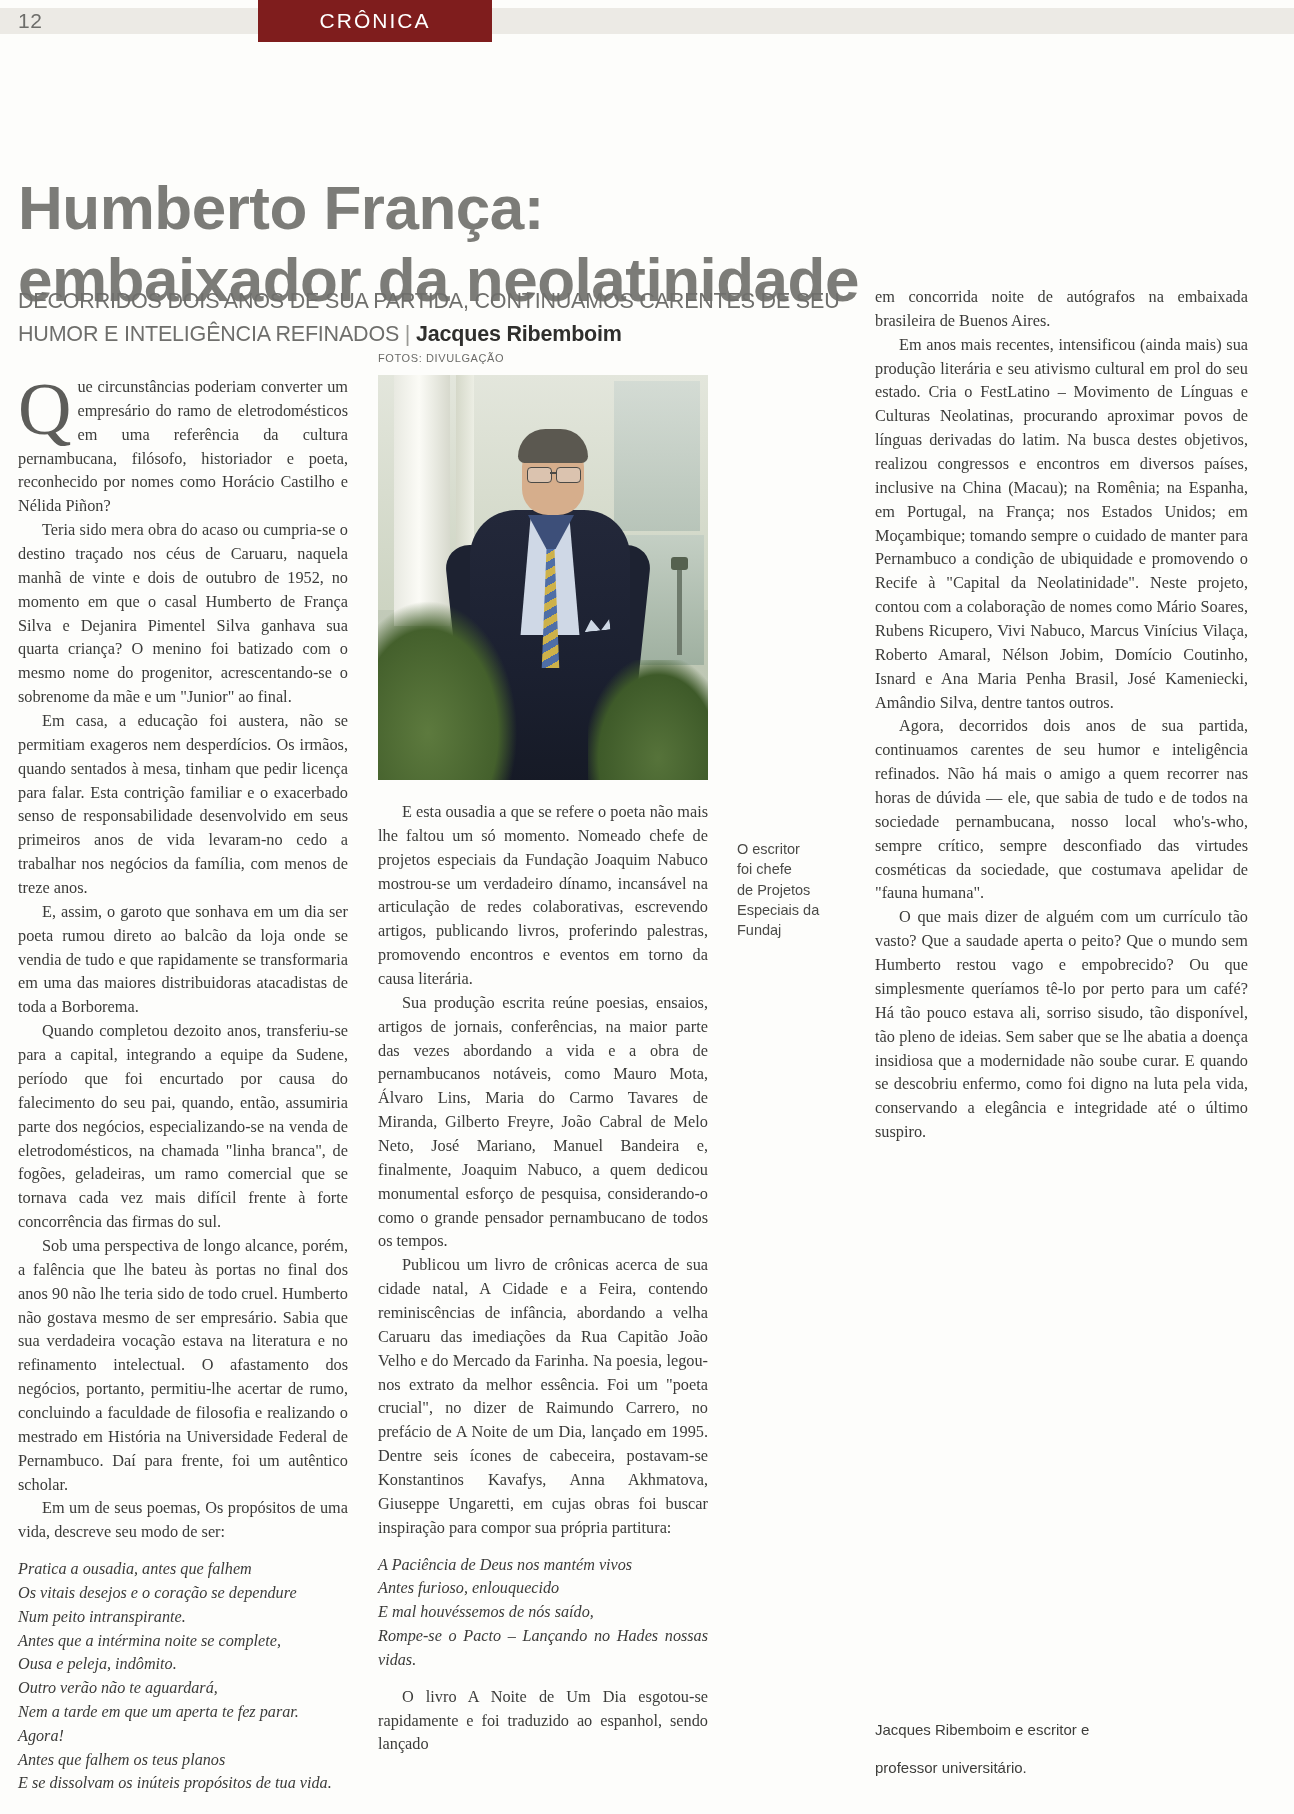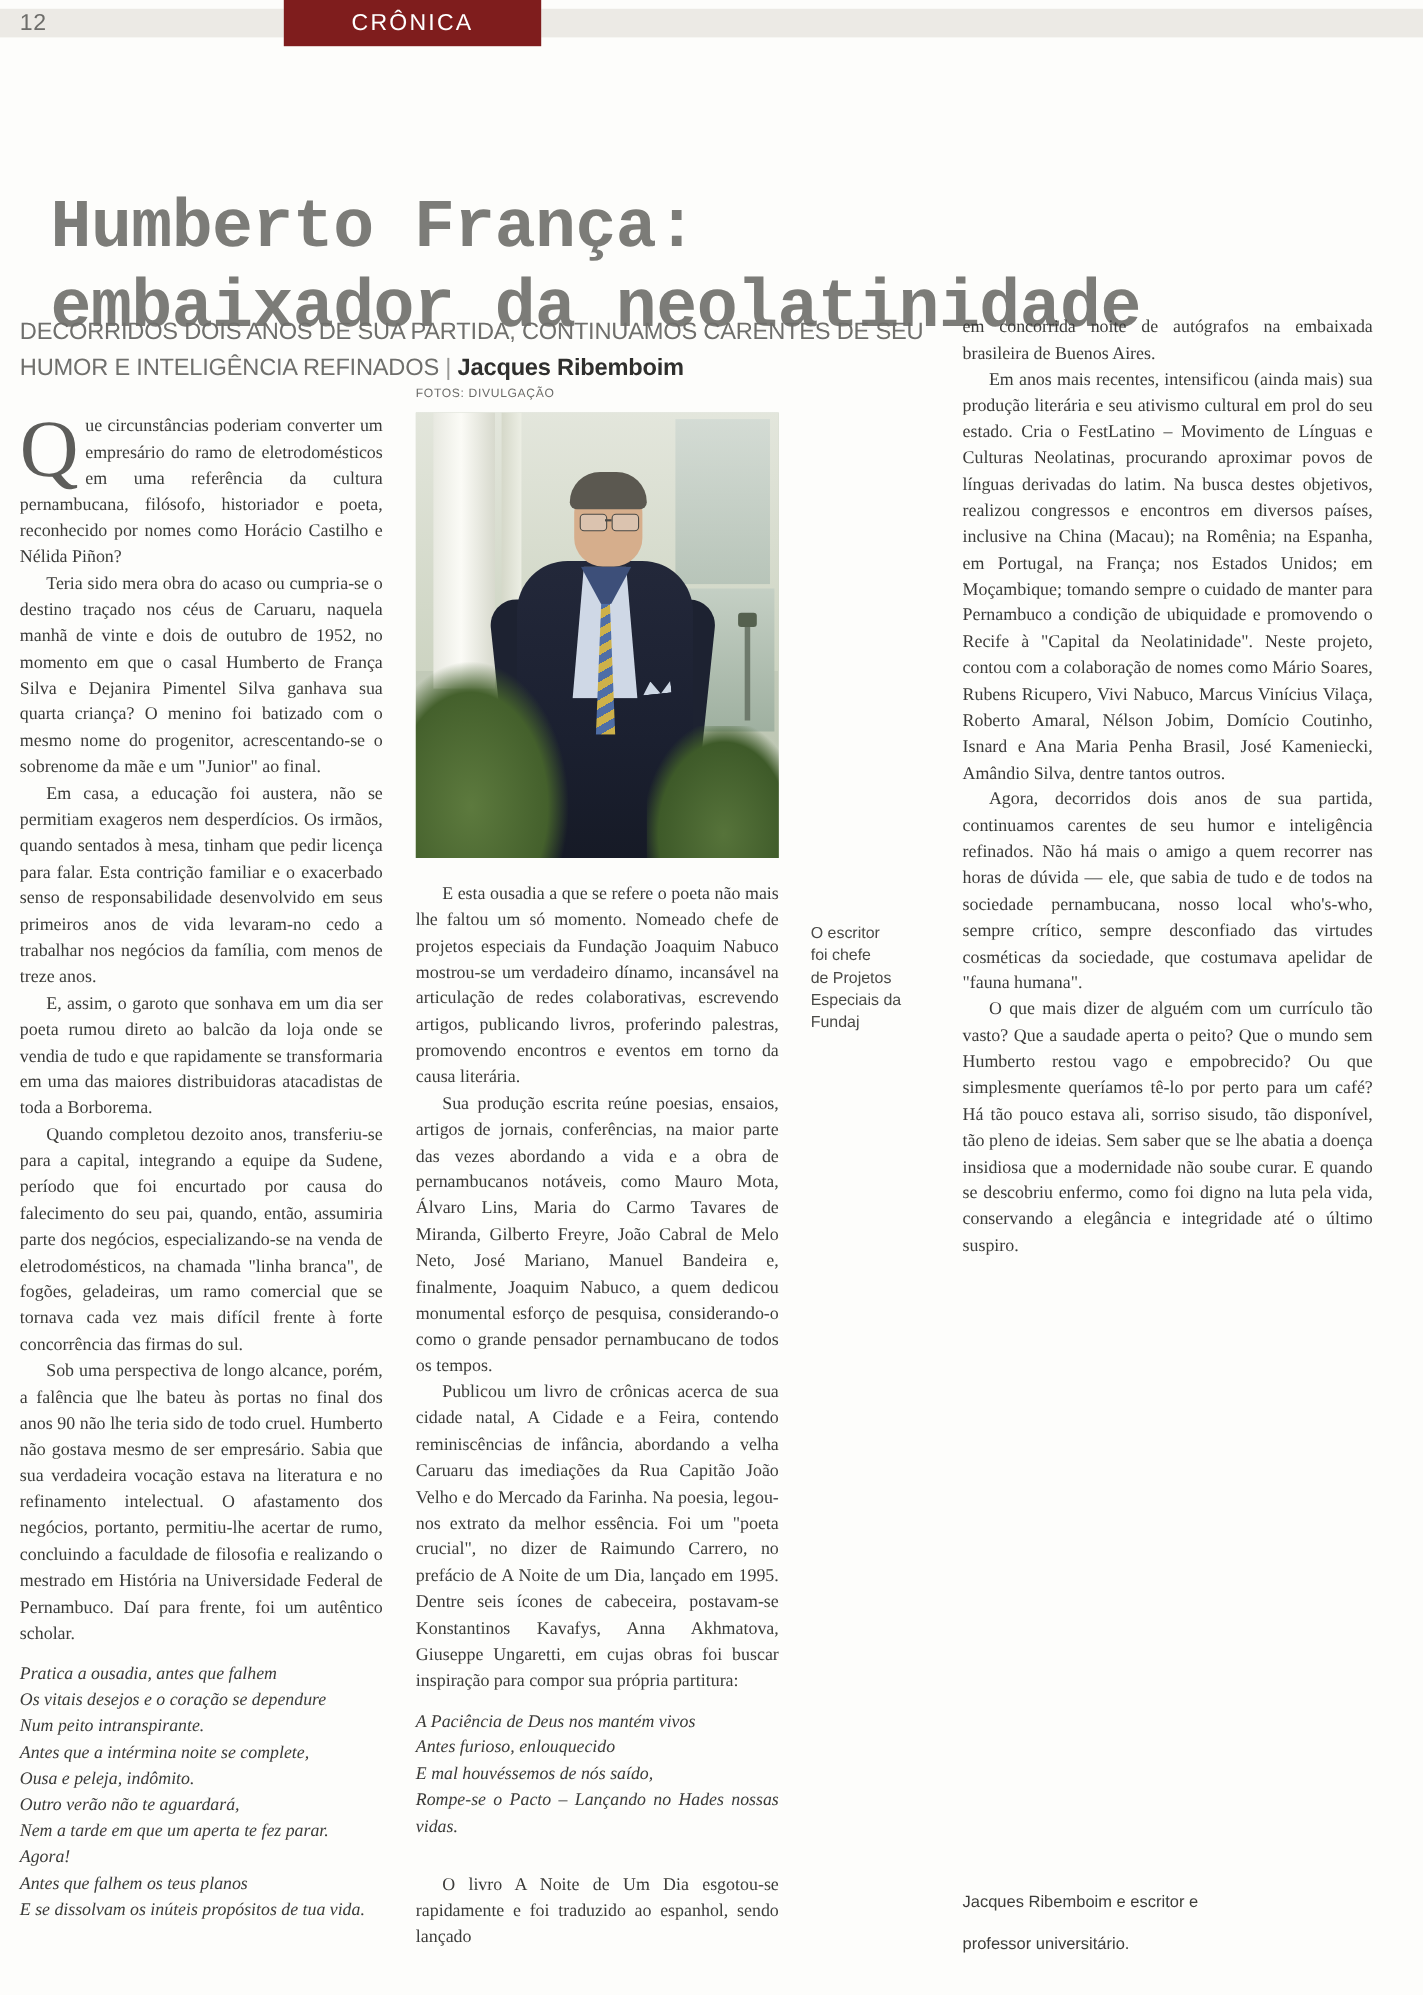--- a/index.html
+++ b/index.html
@@ -61,26 +61,25 @@
     align-items: center;
     justify-content: center;
   }
 
   
   .title {
     position: absolute;
     left: 18px;
     top: 130px;
     width: 1230px;
-    font-family: Liberation Mono, monospace;
+    font-family: Liberation Sans, sans-serif;
     font-size: 62px;
     line-height: 1.17;
     color: #7c7c78;
     letter-spacing: -0.5px;
-    margin-left: 28px;
   }
   .title .l2 { display: block; }
 
   .standfirst {
     position: absolute;
     left: 18px;
     top: 285px;
     width: 1000px;
     font-family: "Liberation Sans", sans-serif;
     font-size: 21.5px;
@@ -294,20 +293,21 @@
     <span class="byline">Jacques Ribemboim</span>
   </div>
 
   <div class="col col1">
     <p class="noindent"><span class="dropcap">Q</span><span>ue circunstâncias poderiam converter um empresário do ramo de eletrodomésticos em uma referência da cultura pernambucana, filósofo, historiador e poeta, reconhecido por nomes como Horácio Castilho e Nélida Piñon?</span></p>
     <p>Teria sido mera obra do acaso ou cumpria-se o destino traçado nos céus de Caruaru, naquela manhã de vinte e dois de outubro de 1952, no momento em que o casal Humberto de França Silva e Dejanira Pimentel Silva ganhava sua quarta criança? O menino foi batizado com o mesmo nome do progenitor, acrescentando-se o sobrenome da mãe e um "Junior" ao final.</p>
     <p>Em casa, a educação foi austera, não se permitiam exageros nem desperdícios. Os irmãos, quando sentados à mesa, tinham que pedir licença para falar. Esta contrição familiar e o exacerbado senso de responsabilidade desenvolvido em seus primeiros anos de vida levaram-no cedo a trabalhar nos negócios da família, com menos de treze anos.</p>
     <p>E, assim, o garoto que sonhava em um dia ser poeta rumou direto ao balcão da loja onde se vendia de tudo e que rapidamente se transformaria em uma das maiores distribuidoras atacadistas de toda a Borborema.</p>
     <p>Quando completou dezoito anos, transferiu-se para a capital, integrando a equipe da Sudene, período que foi encurtado por causa do falecimento do seu pai, quando, então, assumiria parte dos negócios, especializando-se na venda de eletrodomésticos, na chamada "linha branca", de fogões, geladeiras, um ramo comercial que se tornava cada vez mais difícil frente à forte concorrência das firmas do sul.</p>
     <p>Sob uma perspectiva de longo alcance, porém, a falência que lhe bateu às portas no final dos anos 90 não lhe teria sido de todo cruel. Humberto não gostava mesmo de ser empresário. Sabia que sua verdadeira vocação estava na literatura e no refinamento intelectual. O afastamento dos negócios, portanto, permitiu-lhe acertar de rumo, concluindo a faculdade de filosofia e realizando o mestrado em História na Universidade Federal de Pernambuco. Daí para frente, foi um autêntico scholar.</p>
+    <p>Em um de seus poemas, Os propósitos de uma vida, descreve seu modo de ser:</p>
     <div class="verse" style="margin-top:14px;">
       <div>Pratica a ousadia, antes que falhem</div>
       <div>Os vitais desejos e o coração se dependure</div>
       <div>Num peito intranspirante.</div>
       <div>Antes que a intérmina noite se complete,</div>
       <div>Ousa e peleja, indômito.</div>
       <div>Outro verão não te aguardará,</div>
       <div>Nem a tarde em que um aperta te fez parar.</div>
       <div>Agora!</div>
       <div>Antes que falhem os teus planos</div>
@@ -353,21 +353,21 @@
   <div class="col col2">
     <p>E esta ousadia a que se refere o poeta não mais lhe faltou um só momento. Nomeado chefe de projetos especiais da Fundação Joaquim Nabuco mostrou-se um verdadeiro dínamo, incansável na articulação de redes colaborativas, escrevendo artigos, publicando livros, proferindo palestras, promovendo encontros e eventos em torno da causa literária.</p>
     <p>Sua produção escrita reúne poesias, ensaios, artigos de jornais, conferências, na maior parte das vezes abordando a vida e a obra de pernambucanos notáveis, como Mauro Mota, Álvaro Lins, Maria do Carmo Tavares de Miranda, Gilberto Freyre, João Cabral de Melo Neto, José Mariano, Manuel Bandeira e, finalmente, Joaquim Nabuco, a quem dedicou monumental esforço de pesquisa, considerando-o como o grande pensador pernambucano de todos os tempos.</p>
     <p>Publicou um livro de crônicas acerca de sua cidade natal, A Cidade e a Feira, contendo reminiscências de infância, abordando a velha Caruaru das imediações da Rua Capitão João Velho e do Mercado da Farinha. Na poesia, legou-nos extrato da melhor essência. Foi um "poeta crucial", no dizer de Raimundo Carrero, no prefácio de A Noite de um Dia, lançado em 1995. Dentre seis ícones de cabeceira, postavam-se Konstantinos Kavafys, Anna Akhmatova, Giuseppe Ungaretti, em cujas obras foi buscar inspiração para compor sua própria partitura:</p>
     <div class="verse" style="margin-top:14px;">
       <div>A Paciência de Deus nos mantém vivos</div>
       <div>Antes furioso, enlouquecido</div>
       <div>E mal houvéssemos de nós saído,</div>
       <div>Rompe-se o Pacto – Lançando no Hades nossas vidas.</div>
     </div>
-    <p style="margin-top:28px;">O livro A Noite de Um Dia esgotou-se rapidamente e foi traduzido ao espanhol, sendo lançado</p>
+    <p style="margin-top:12px;">O livro A Noite de Um Dia esgotou-se rapidamente e foi traduzido ao espanhol, sendo lançado</p>
   </div>
 
   <div class="col col3">
     <p class="noindent">em concorrida noite de autógrafos na embaixada brasileira de Buenos Aires.</p>
     <p>Em anos mais recentes, intensificou (ainda mais) sua produção literária e seu ativismo cultural em prol do seu estado. Cria o FestLatino – Movimento de Línguas e Culturas Neolatinas, procurando aproximar povos de línguas derivadas do latim. Na busca destes objetivos, realizou congressos e encontros em diversos países, inclusive na China (Macau); na Romênia; na Espanha, em Portugal, na França; nos Estados Unidos; em Moçambique; tomando sempre o cuidado de manter para Pernambuco a condição de ubiquidade e promovendo o Recife à "Capital da Neolatinidade". Neste projeto, contou com a colaboração de nomes como Mário Soares, Rubens Ricupero, Vivi Nabuco, Marcus Vinícius Vilaça, Roberto Amaral, Nélson Jobim, Domício Coutinho, Isnard e Ana Maria Penha Brasil, José Kameniecki, Amândio Silva, dentre tantos outros.</p>
     <p>Agora, decorridos dois anos de sua partida, continuamos carentes de seu humor e inteligência refinados. Não há mais o amigo a quem recorrer nas horas de dúvida — ele, que sabia de tudo e de todos na sociedade pernambucana, nosso local who's-who, sempre crítico, sempre desconfiado das virtudes cosméticas da sociedade, que costumava apelidar de "fauna humana".</p>
     <p>O que mais dizer de alguém com um currículo tão vasto? Que a saudade aperta o peito? Que o mundo sem Humberto restou vago e empobrecido? Ou que simplesmente queríamos tê-lo por perto para um café? Há tão pouco estava ali, sorriso sisudo, tão disponível, tão pleno de ideias. Sem saber que se lhe abatia a doença insidiosa que a modernidade não soube curar. E quando se descobriu enfermo, como foi digno na luta pela vida, conservando a elegância e integridade até o último suspiro.</p>
   </div>
 
   <div class="tagline">

